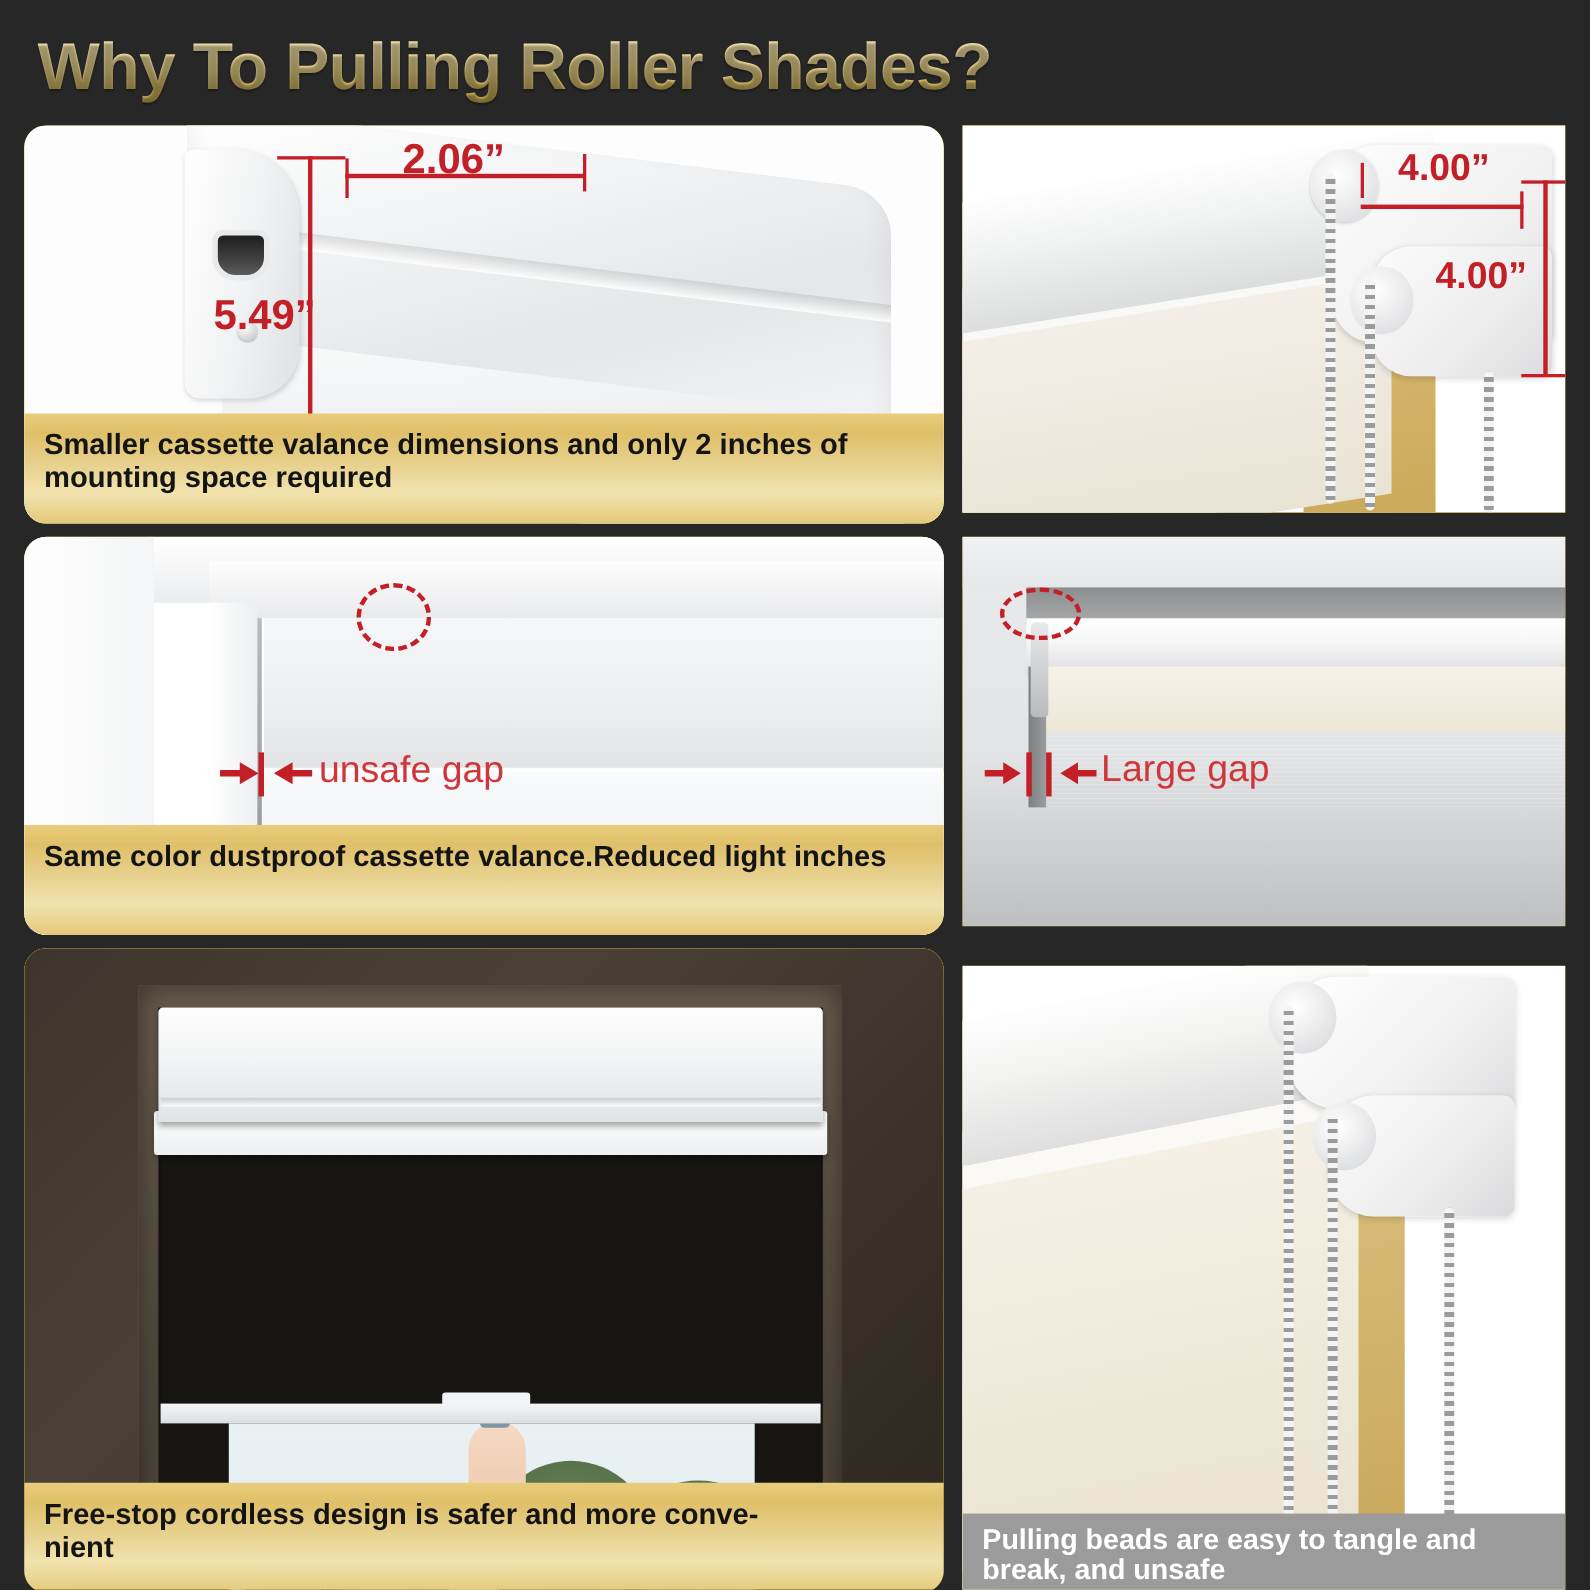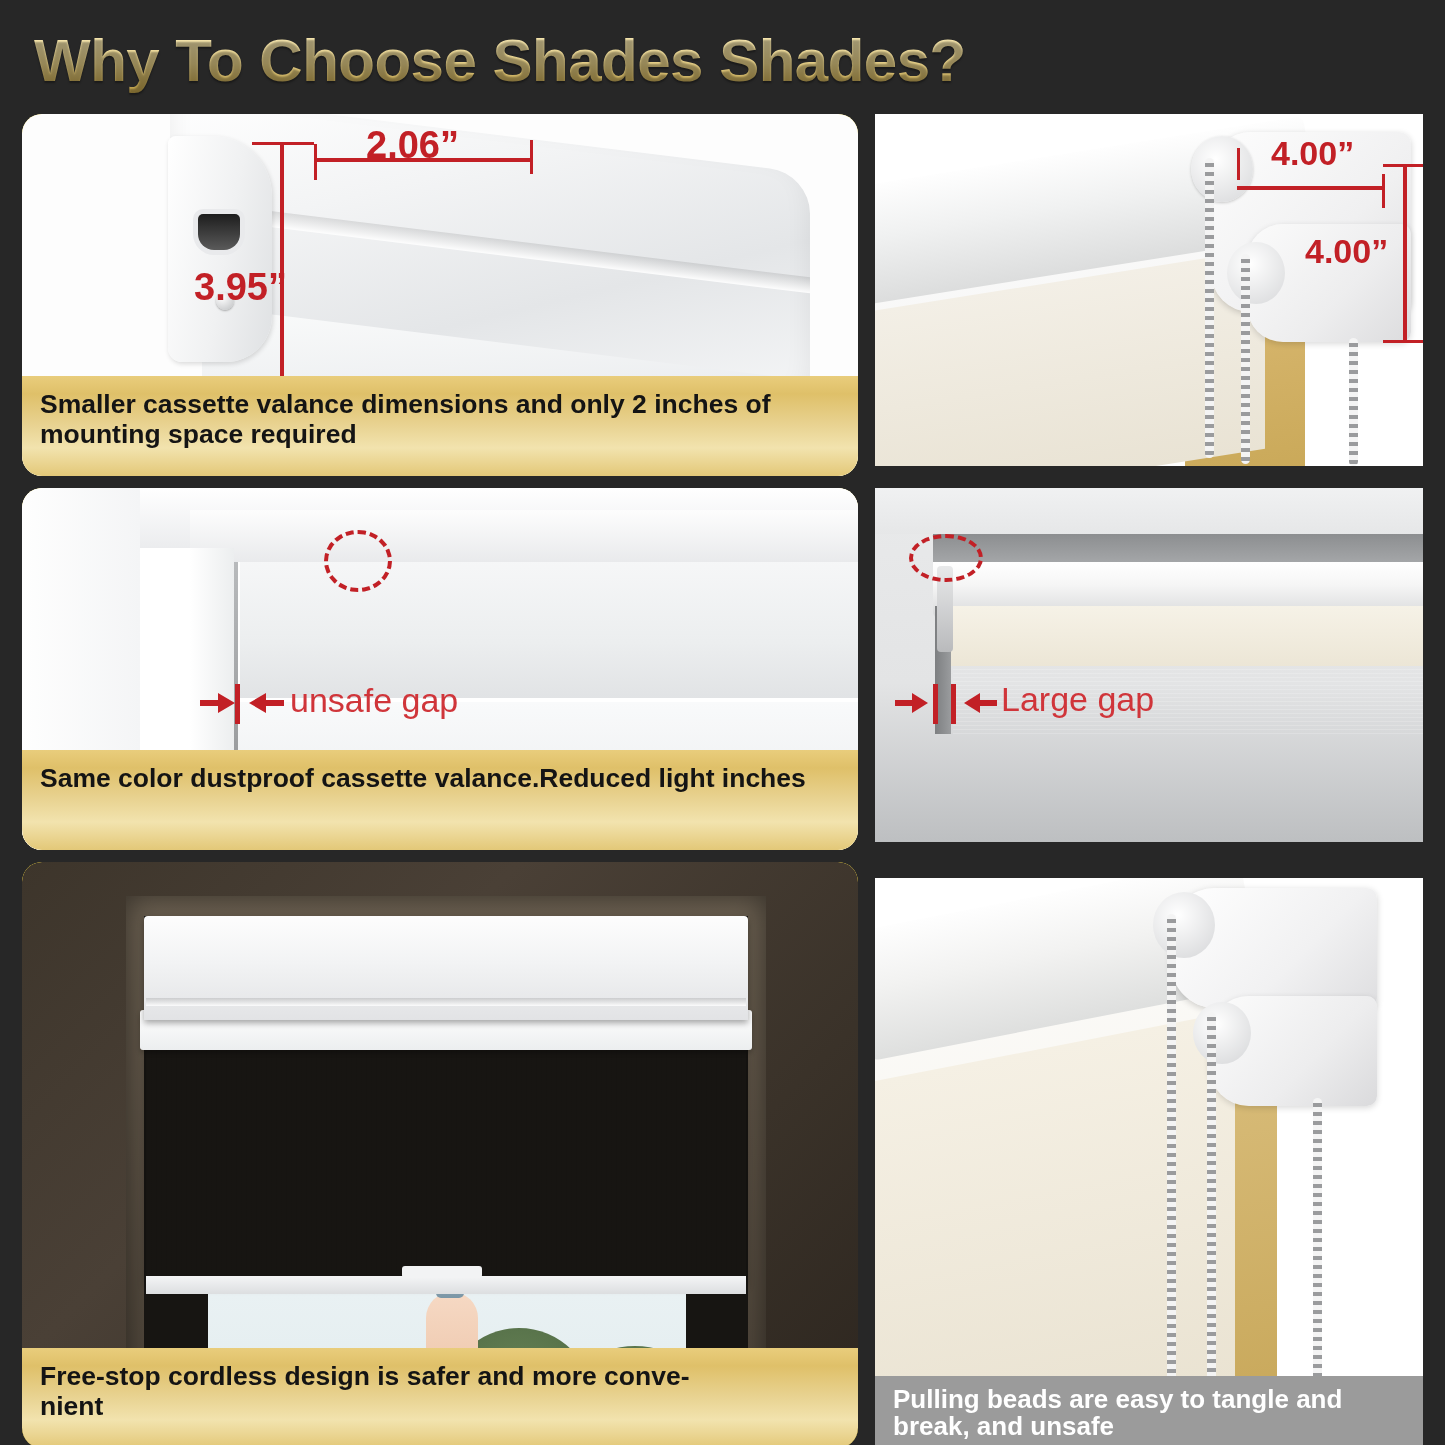--- a/index.html
+++ b/index.html
@@ -263,21 +263,21 @@
     border-radius:40px 10px 10px 40px; box-shadow:0 2px 6px rgba(0,0,0,.15); }
   .p6-pulley1 { position:absolute; left:278px; top:14px; width:62px; height:66px; border-radius:50%;
     background: radial-gradient(circle at 40% 35%,#fff,#d4d5d7); }
   .p6-pulley2 { position:absolute; left:318px; top:124px; width:58px; height:62px; border-radius:50%;
     background: radial-gradient(circle at 40% 35%,#fff,#d4d5d7); }
 </style>
 </head>
 <body>
 
 <div class="title-bar">
-  <div class="title-text">Why To Choose Shades Shades?</div>
+  <div class="title-text">Why To Pulling Roller Shades?</div>
 </div>
 
 <div class="grid">
 
   <div class="panel left row1">
     <div class="stage">
       <div class="p1-bg"></div>
       <div class="p1-cap-body"></div>
       <div class="p1-lowerfin"></div>
       <div class="p1-endcap"></div>
@@ -286,21 +286,21 @@
       <div class="p1-screw2"></div>
 
       <div class="redline" style="left:292px;top:30px;width:3px;height:36px;"></div>
       <div class="redline" style="left:292px;top:44px;width:218px;height:4px;"></div>
       <div class="redline" style="left:508px;top:26px;width:3px;height:34px;"></div>
       <div class="dim" style="left:344px;top:10px;font-size:38px;">2.06”</div>
 
       <div class="redline" style="left:258px;top:28px;width:4px;height:308px;"></div>
       <div class="redline" style="left:230px;top:28px;width:62px;height:3px;"></div>
       <div class="redline" style="left:230px;top:333px;width:62px;height:3px;"></div>
-      <div class="dim" style="left:172px;top:152px;font-size:38px;">3.95”</div>
+      <div class="dim" style="left:172px;top:152px;font-size:38px;">5.49”</div>
     </div>
     <div class="cap gold">Smaller cassette valance dimensions and only 2 inches of mounting space required</div>
   </div>
 
   <div class="panel right row1">
     <div class="stage">
       <div class="p2-bg"></div>
       <div class="p2-fabric-white"></div>
       <div class="p2-fabric-tan"></div>
       <div class="p2-fabric-cream"></div>

